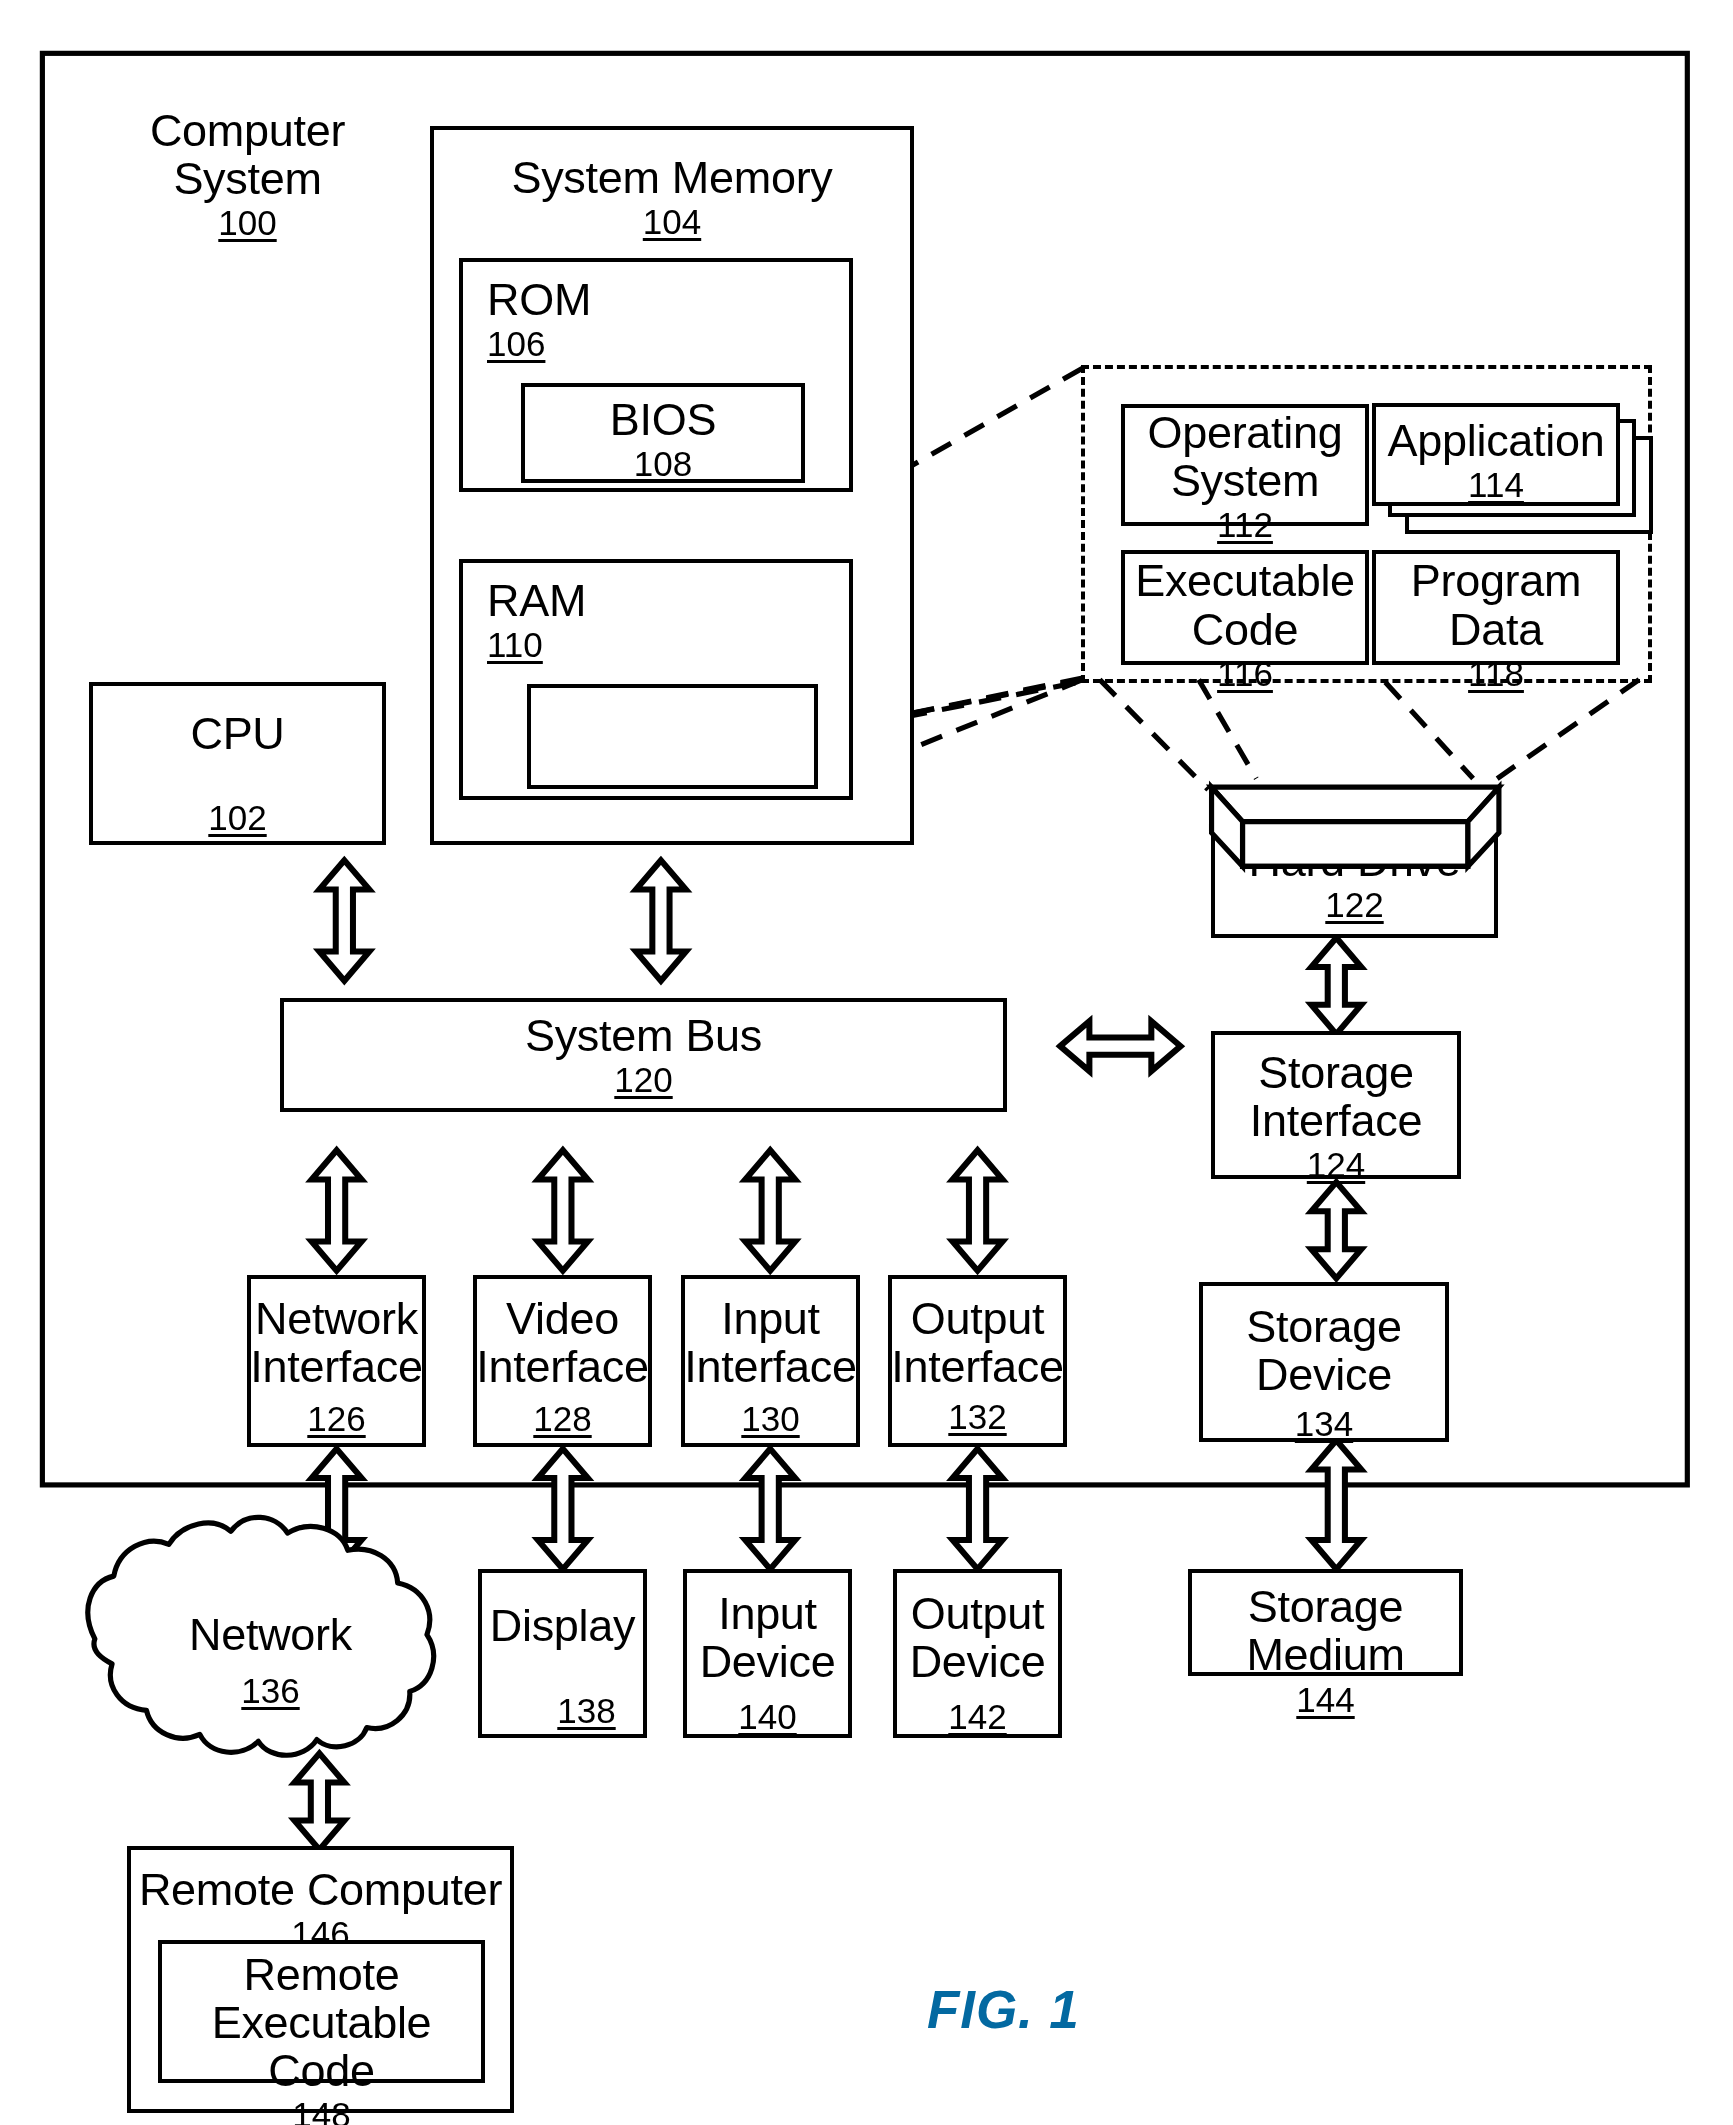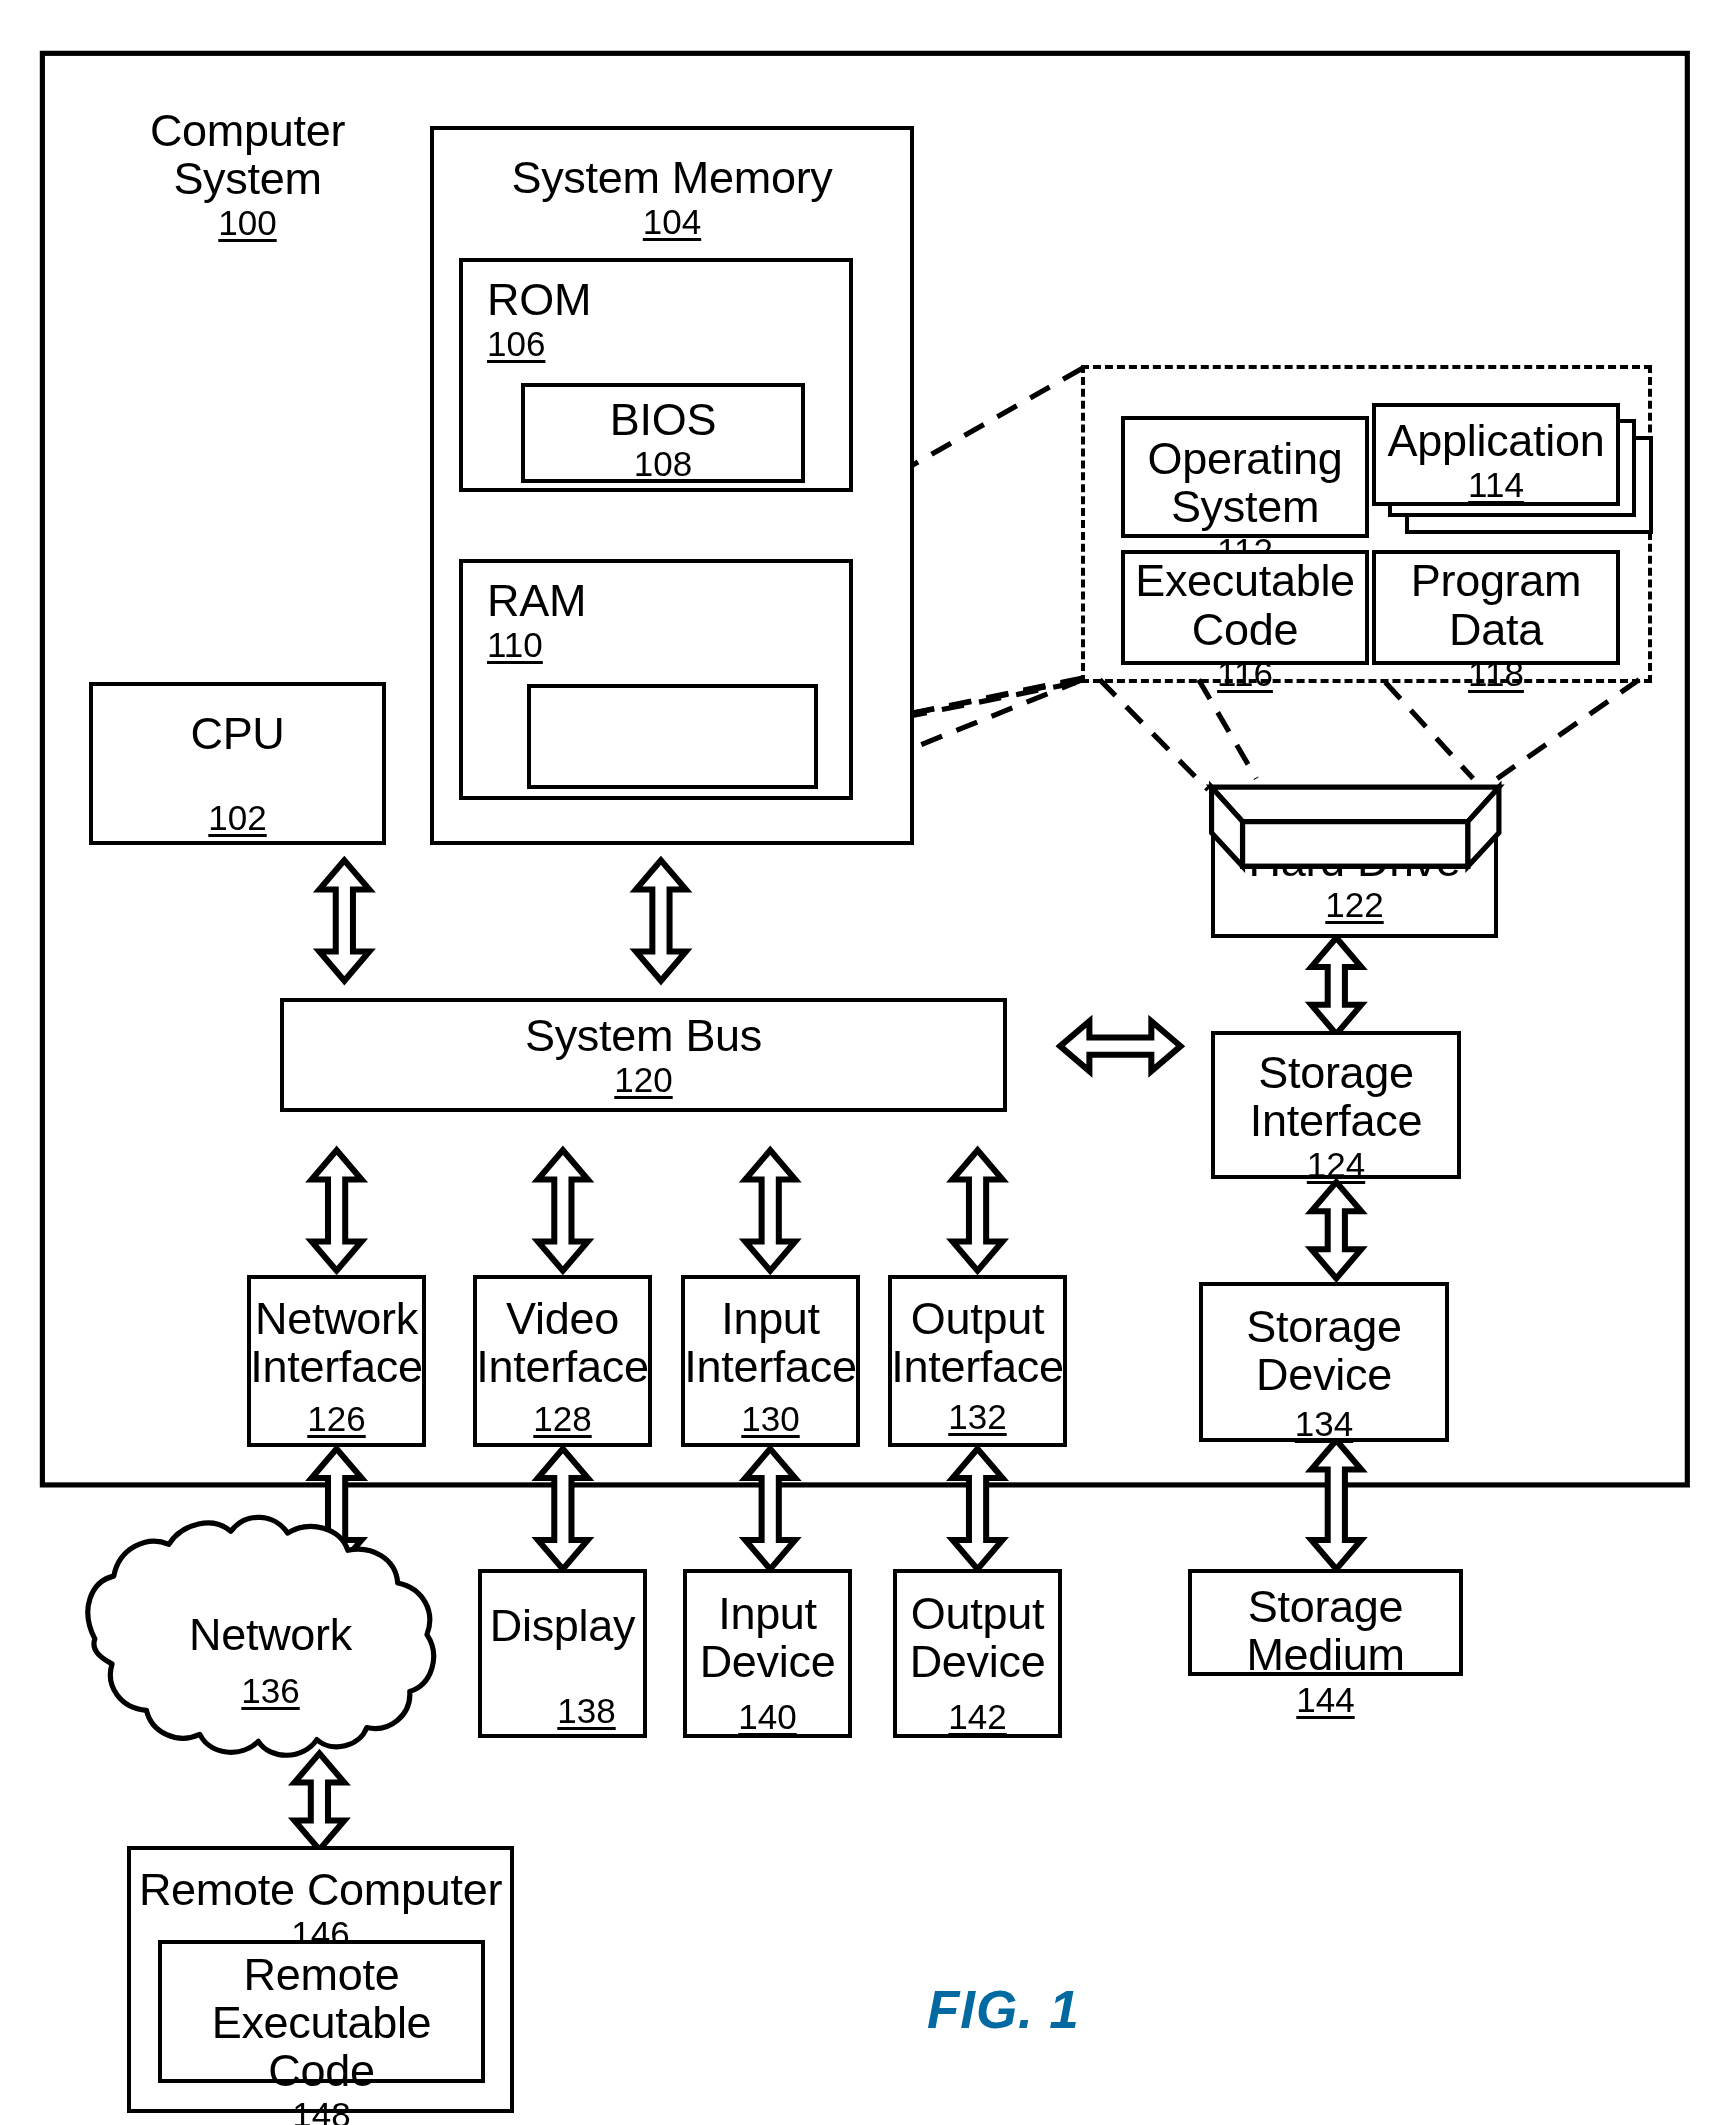--- a/index.html
+++ b/index.html
@@ -207,21 +207,21 @@
 
   <div class="box" style="left:527px; top:684px; width:291px; height:105px;"></div>
 
   <div class="box" style="left:89px; top:682px; width:297px; height:163px; justify-content:center; gap:40px;">
     <div class="lbl" style="margin-top:20.6px;">CPU</div>
     <div class="num">102</div>
   </div>
 
   <div class="dashed" style="left:1081px; top:365px; width:571px; height:318px;"></div>
 
-  <div class="box" style="left:1121px; top:416px; width:248px; height:122px; padding-top:15px;">
+  <div class="box" style="left:1121px; top:404px; width:248px; height:122px; padding-top:1px;">
     <div class="lbl">Operating
 System</div>
     <div class="num">112</div>
   </div>
 
   <div class="stackwrap" style="left:1372px; top:403px; width:284px; height:138px;">
     <div class="shadow" style="left:33px; top:33px; width:248px; height:98px;"></div>
     <div class="shadow" style="left:16.3px; top:16.3px; width:248px; height:98px;"></div>
     <div class="box" style="left:0px; top:0px; width:248px; height:103px; padding-top:10.3px;">
       <div class="lbl">Application</div>

